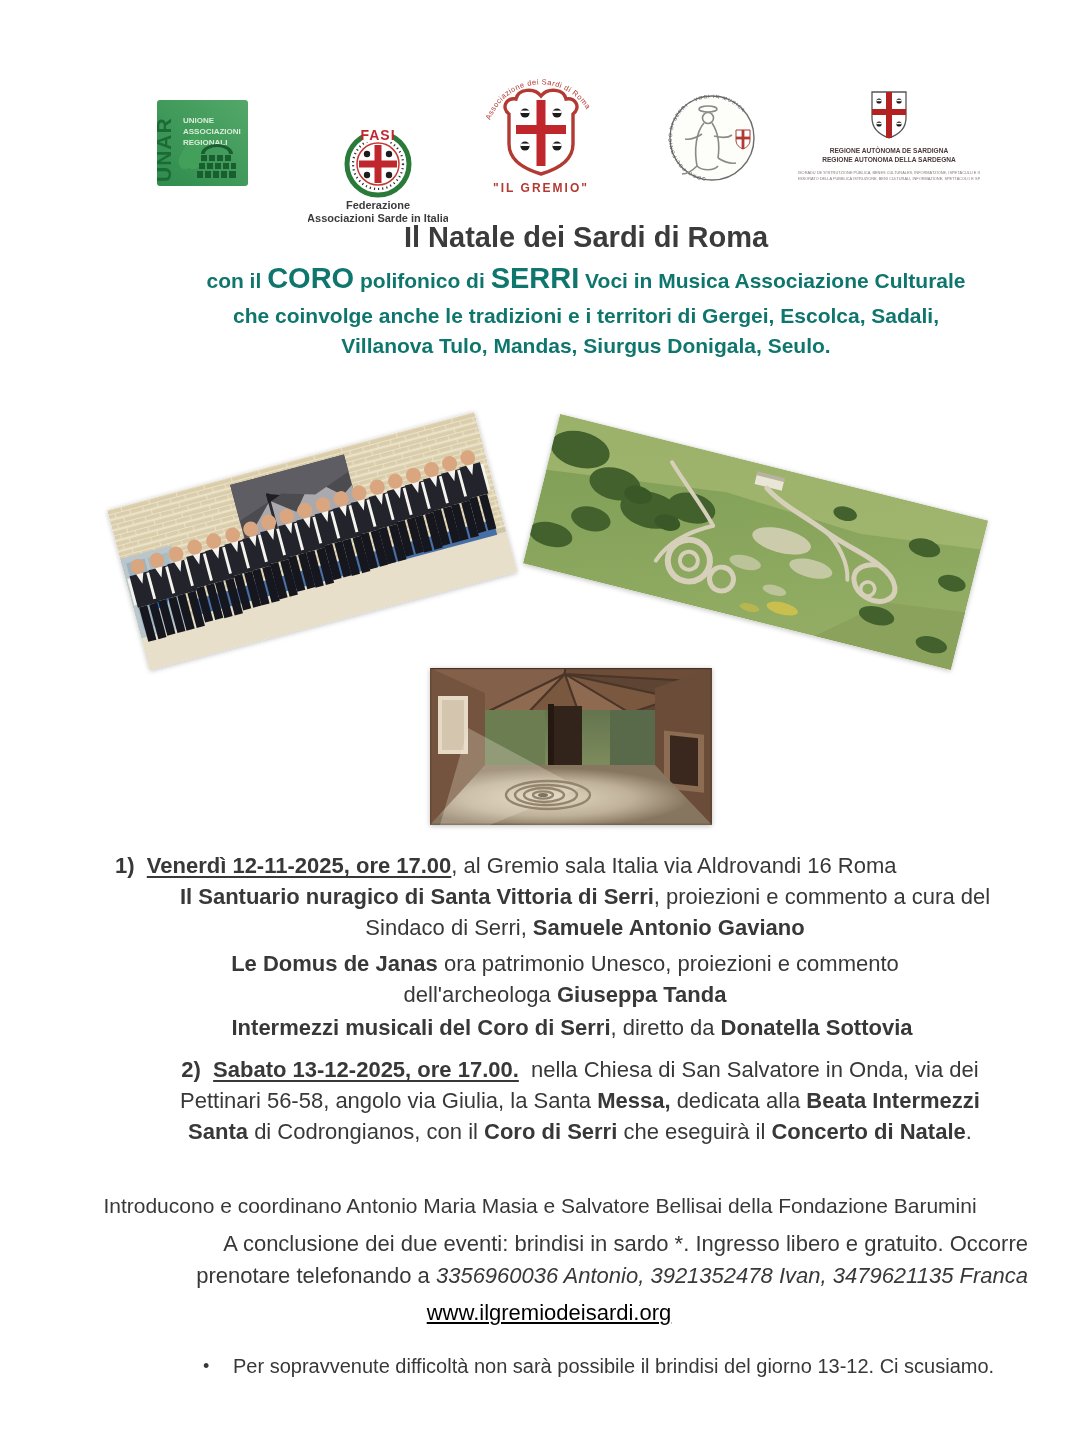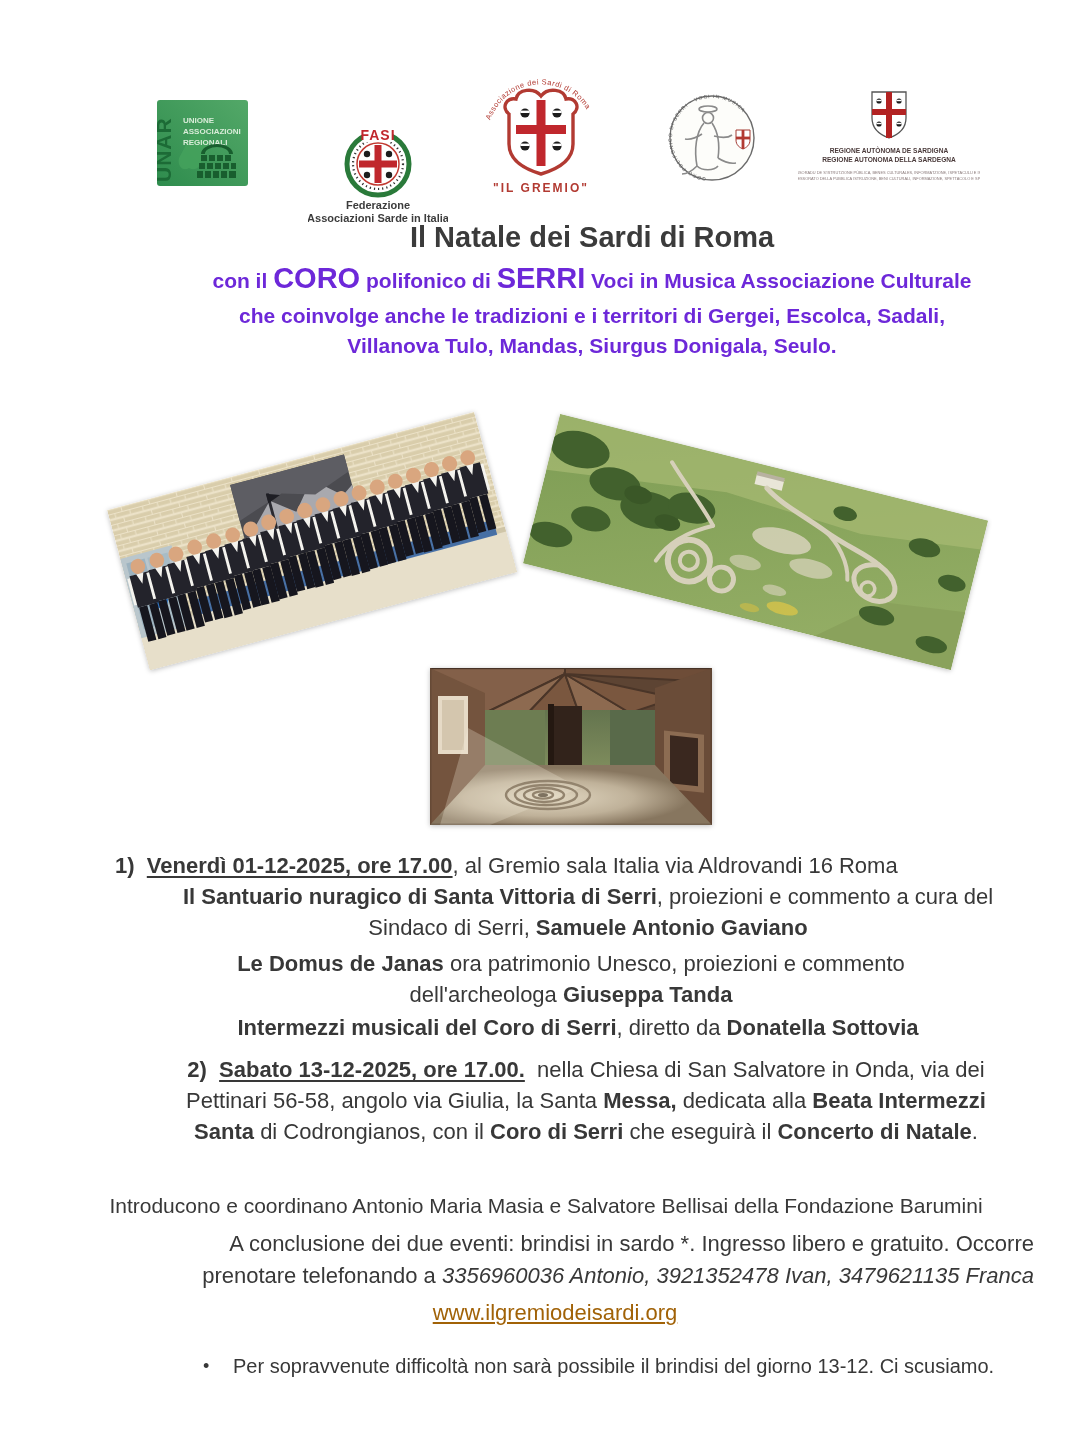--- a/index.html
+++ b/index.html
@@ -3,32 +3,32 @@
 <meta charset="utf-8">
 <style>
   html,body{margin:0;padding:0;background:#888;}
   .page{
     position:relative;width:1080px;height:1440px;margin:0 auto;
     background:#ffffff;overflow:hidden;
     font-family:"Liberation Sans","DejaVu Sans",sans-serif;
     color:#383838;
   }
   .blk{position:absolute;font-size:22px;line-height:31px;}
-  .ctr{text-align:center;margin-left:6px;}
+  .ctr{text-align:center;}
   .b{font-weight:bold;}
   .i{font-style:italic;}
   .u{text-decoration:underline;text-decoration-thickness:2px;text-underline-offset:3px;}
   .title{font-size:29px;font-weight:bold;line-height:38px;color:#3b3b3b;}
-  .sub{font-size:21px;font-weight:bold;color:#6d28d9;}
+  .sub{font-size:21px;font-weight:bold;color:#0f766e;}
   .sub .big{font-size:29px;}
   .sub .l1{line-height:40px;}
   .sub .l2,.sub .l3{line-height:30px;}
   .photo{position:absolute;box-shadow:0 1px 5px rgba(0,0,0,.25);background:#fff;}
   .photo svg{display:block;}
-  a.link{color:#a16207;text-decoration:underline;cursor:pointer;}
+  a.link{color:#000000;text-decoration:underline;cursor:pointer;}
   .note{font-size:20px;line-height:28px;display:flex;}
   .note .dot{width:30px;font-size:18px;}
   .logo{position:absolute;}
   .logo svg{display:block;}
 </style>
 </head>
 <body>
 
 <div class="page">
 
@@ -317,21 +317,21 @@
         <ellipse cx="116" cy="127" rx="31" ry="10"></ellipse>
         <ellipse cx="114" cy="127" rx="20" ry="7"></ellipse>
         <ellipse cx="113" cy="127" rx="10" ry="3.6"></ellipse>
       </g>
       <ellipse cx="113" cy="127" rx="5" ry="2" fill="#7e7260"></ellipse>
       <path d="M0,0 h282 v157 h-282 z" fill="none" stroke="#3a2a20" stroke-opacity="0.25" stroke-width="3"></path>
     </svg>
   </div>
 
   <div class="blk" style="left:115px;top:850px;width:940px;">
-    <div style="text-align:left"><span class="b">1)</span>&nbsp; <span class="b u">Venerdì 01-12-2025, ore 17.00</span><span>, al Gremio sala Italia via Aldrovandi 16 Roma</span></div>
+    <div style="text-align:left"><span class="b">1)</span>&nbsp; <span class="b u">Venerdì 12-11-2025, ore 17.00</span><span>, al Gremio sala Italia via Aldrovandi 16 Roma</span></div>
     <div class="ctr"><span class="b">Il Santuario nuragico di Santa Vittoria di Serri</span><span>, proiezioni e commento a cura del</span></div>
     <div class="ctr"><span>Sindaco di Serri, </span><span class="b">Samuele Antonio Gaviano</span></div>
   </div>
 
   <div class="blk ctr" style="left:90px;top:948px;width:950px;">
     <div><span class="b">Le Domus de Janas</span><span> ora patrimonio Unesco, proiezioni e commento</span></div>
     <div><span>dell'archeologa </span><span class="b">Giuseppa Tanda</span></div>
   </div>
 
   <div class="blk ctr" style="left:97px;top:1012px;width:950px;">

